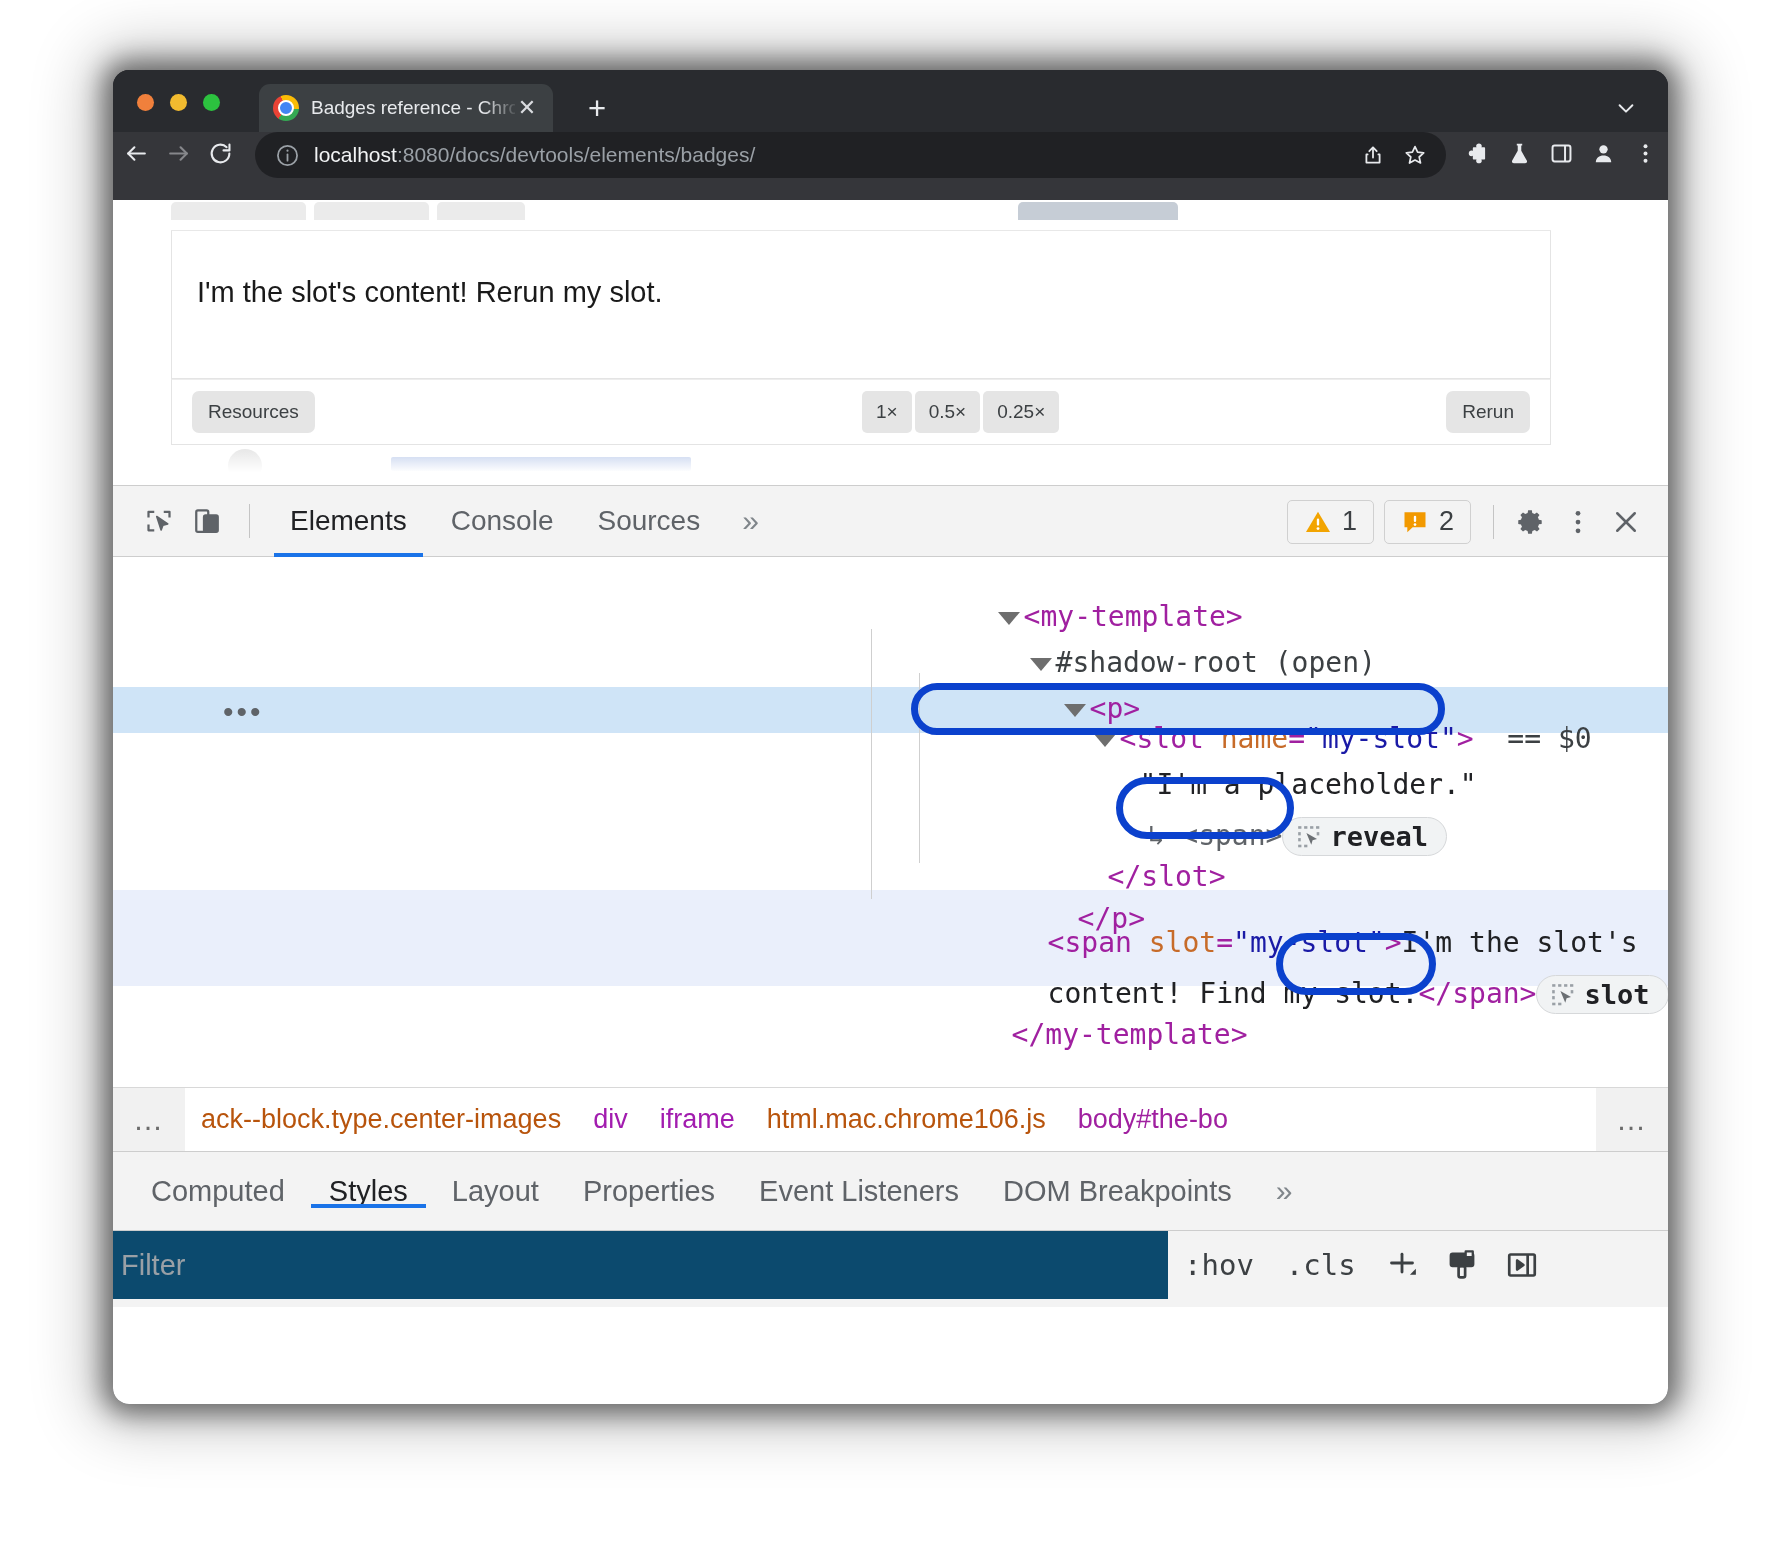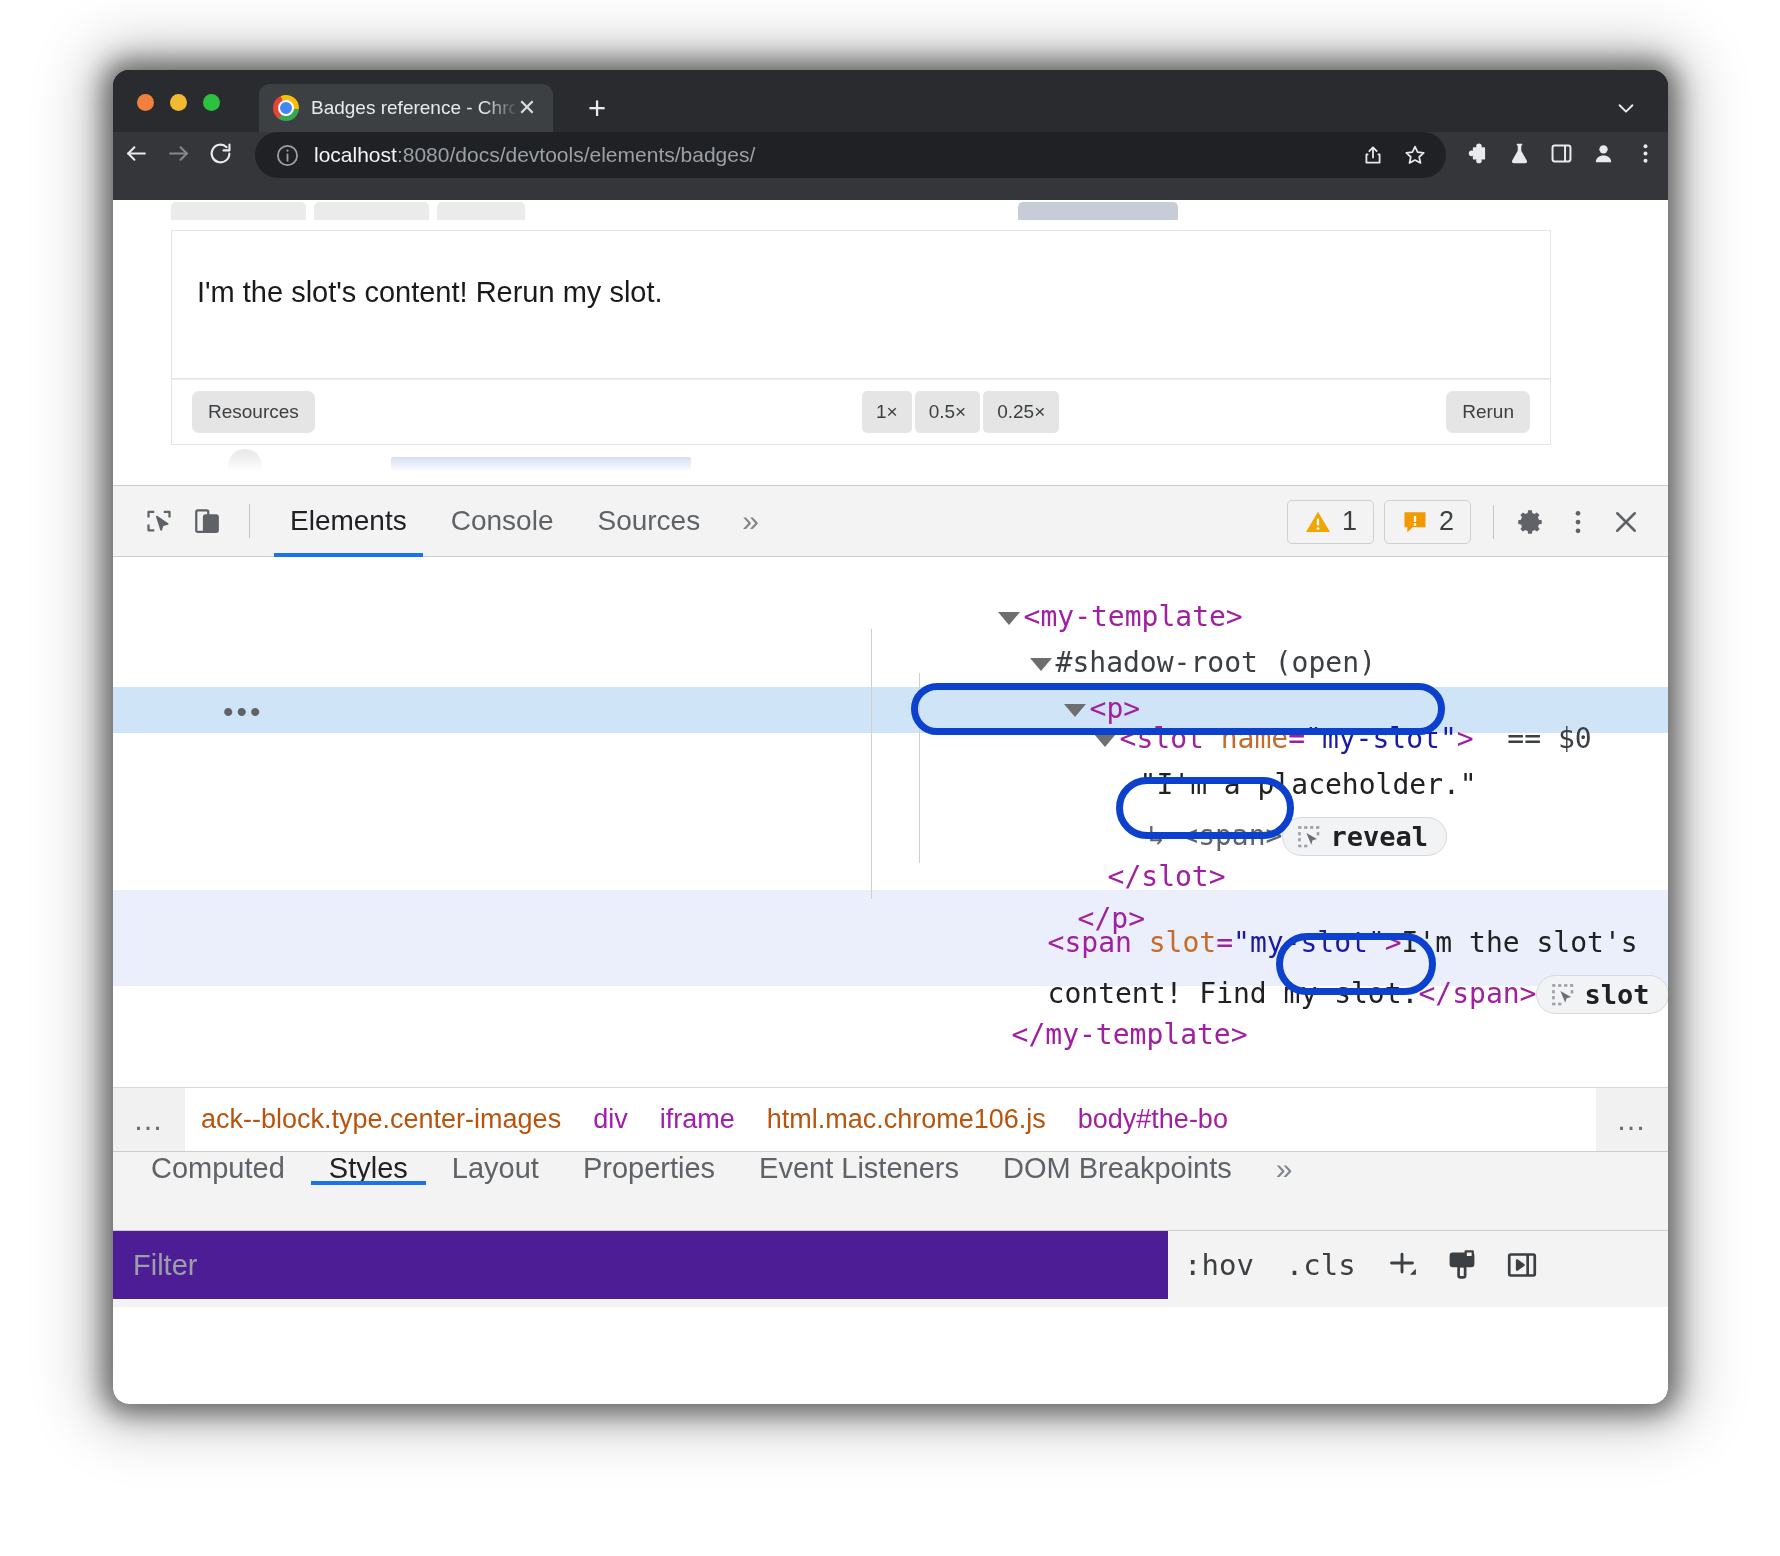--- a/index.html
+++ b/index.html
@@ -343,21 +343,21 @@
   .c-orange { color: #b8540c; text-align: right; }
   .c-purple { color: #a21caf; }
   .c-purple2 { color: #a020a0; }
 
   
   .dt-tabs2 {
     height: 80px;
     background: #f3f3f3;
     border-top: 1px solid #cdcdcd;
     border-bottom: 1px solid #cdcdcd;
-    display: flex; align-items: flex-start;
+    display: flex; align-items: center;
     padding-left: 16px;
     position: relative;
   }
   .dt-tab2 {
     font-size: 29px; color: #5f6368;
     padding: 0 22px;
     display: flex; align-items: center;
     position: relative;
     font-family: "Liberation Sans", sans-serif;
   }
@@ -373,24 +373,24 @@
 
   
   .filterrow {
     height: 68px;
     background: #f3f3f3;
     display: flex; align-items: center;
     position: relative;
   }
   .filterinput {
     width: 1055px; height: 68px;
-    background: #4c1d95;
+    background: #0c4a6e;
     border: none; outline: none;
     font-size: 29px; color: #9aa0a6;
-    padding-left: 20px;
+    padding-left: 8px;
     font-family: "Liberation Sans", sans-serif;
   }
   .filterinput::placeholder { color: #9aa0a6; }
   .ftool {
     font-family: "DejaVu Sans Mono", "Liberation Mono", monospace;
     font-size: 29px; color: #3c4043;
     padding: 0 16px;
     display: flex; align-items: center; height: 68px;
   }
   .ficon {

